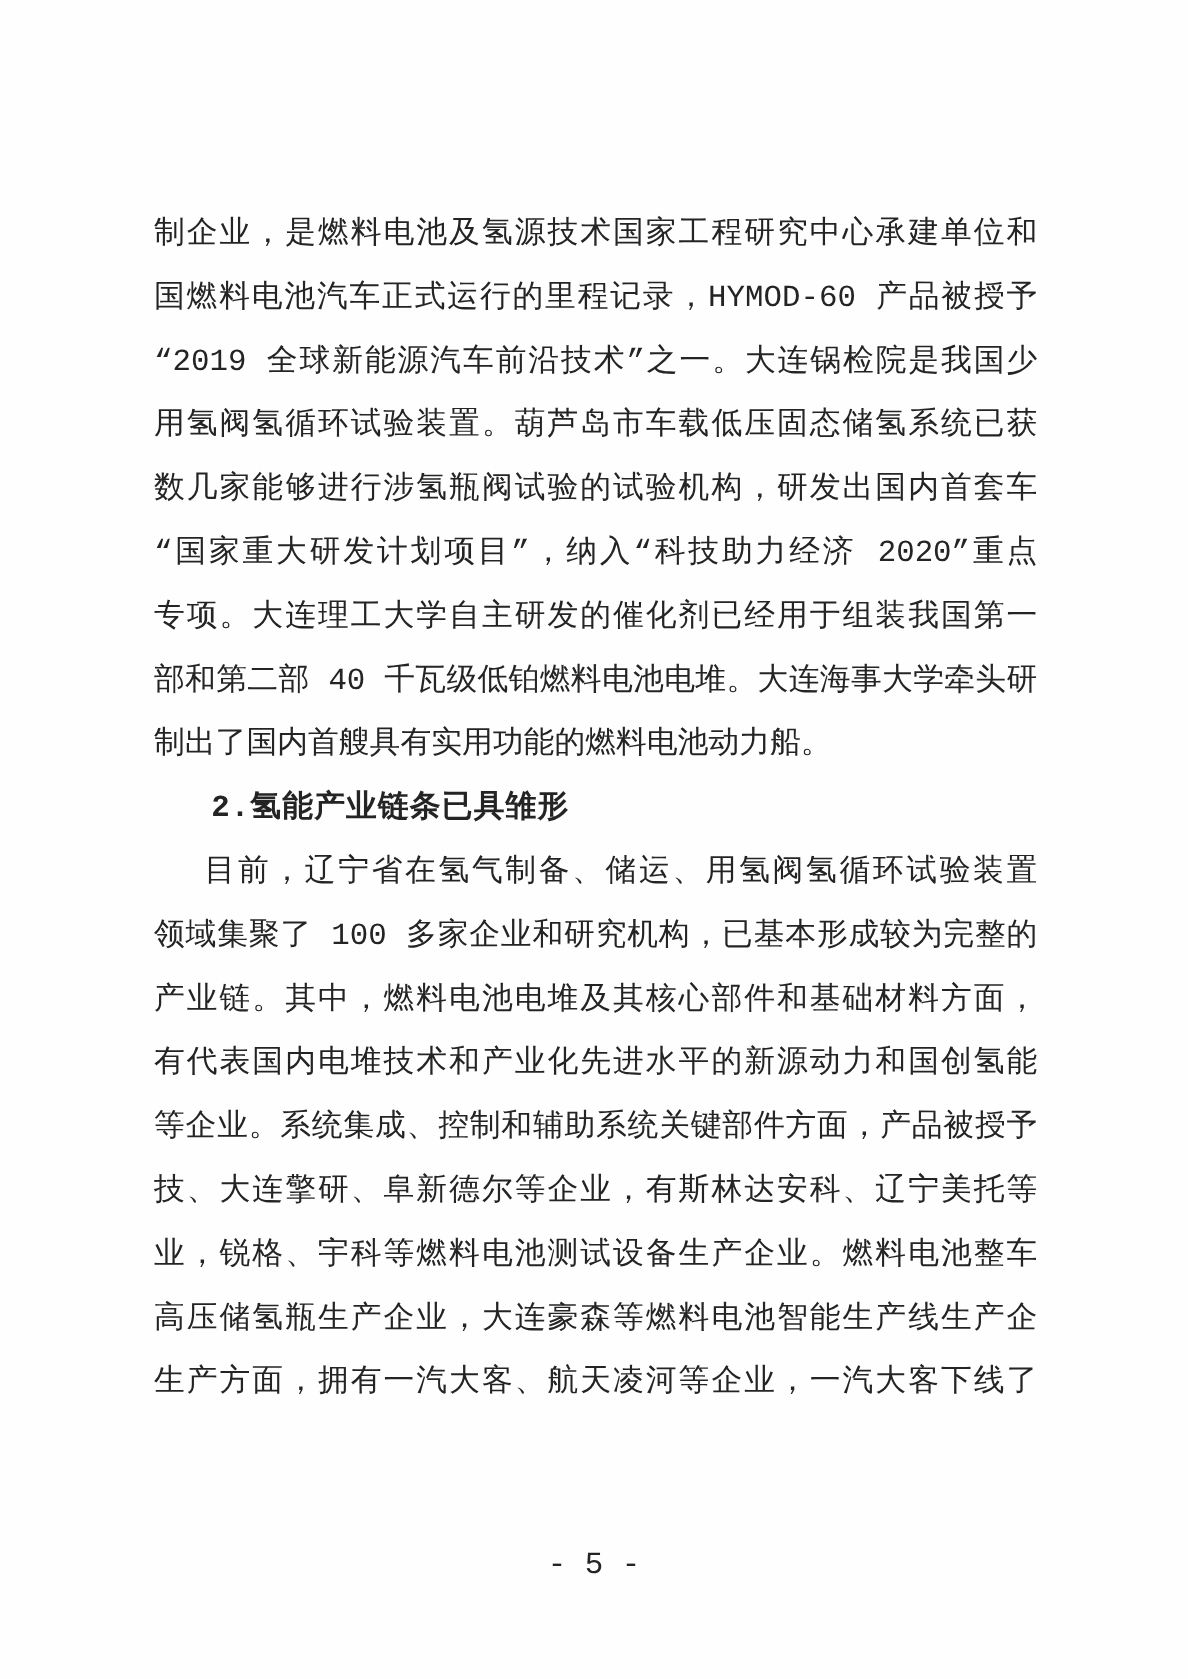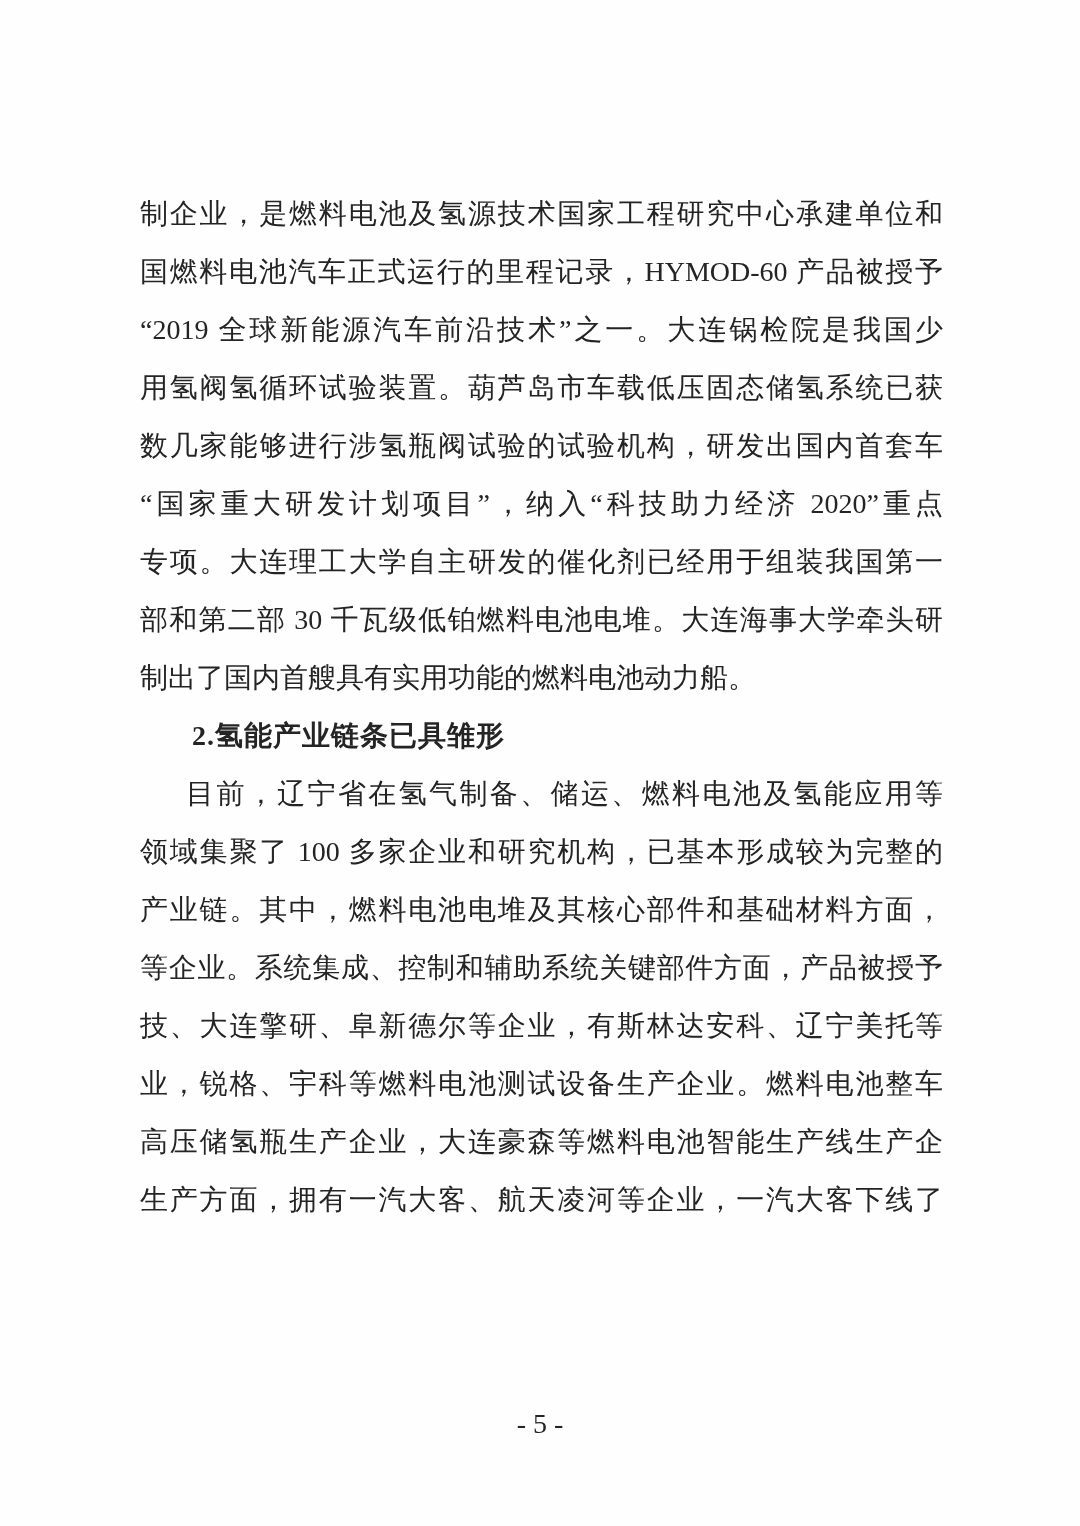--- a/index.html
+++ b/index.html
@@ -11,21 +11,21 @@
     height: 1526px;
     background: #ffffff;
     overflow: hidden;
   }
   .page {
     position: relative;
     width: 1080px;
     height: 1526px;
     background: #fefefe;
     color: #242424;
-    font-family: Liberation Serif, serif;
+    font-family: Liberation Mono, monospace;
   }
   .text-block {
     position: absolute;
     left: 140px;
     top: 185px;
     width: 803px;
     font-size: 28px;
     line-height: 58px;
   }
   .line {
@@ -65,28 +65,29 @@
 
   <div class="text-block">
 
     <div class="line">制企业，是燃料电池及氢源技术国家工程研究中心承建单位和</div>
     <div class="line">国燃料电池汽车正式运行的里程记录，HYMOD-60 产品被授予</div>
     <div class="line">“2019 全球新能源汽车前沿技术”之一。大连锅检院是我国少</div>
     <div class="line">用氢阀氢循环试验装置。葫芦岛市车载低压固态储氢系统已获</div>
     <div class="line">数几家能够进行涉氢瓶阀试验的试验机构，研发出国内首套车</div>
     <div class="line">“国家重大研发计划项目”，纳入“科技助力经济 2020”重点</div>
     <div class="line">专项。大连理工大学自主研发的催化剂已经用于组装我国第一</div>
-    <div class="line">部和第二部 30 千瓦级低铂燃料电池电堆。大连海事大学牵头研</div>
+    <div class="line">部和第二部 40 千瓦级低铂燃料电池电堆。大连海事大学牵头研</div>
     <div class="line para-end">制出了国内首艘具有实用功能的燃料电池动力船。</div>
 
     <div class="line heading">2.氢能产业链条已具雏形</div>
 
-    <div class="line first-line-indent">目前，辽宁省在氢气制备、储运、燃料电池及氢能应用等</div>
+    <div class="line first-line-indent">目前，辽宁省在氢气制备、储运、用氢阀氢循环试验装置</div>
     <div class="line">领域集聚了 100 多家企业和研究机构，已基本形成较为完整的</div>
     <div class="line">产业链。其中，燃料电池电堆及其核心部件和基础材料方面，</div>
+    <div class="line">有代表国内电堆技术和产业化先进水平的新源动力和国创氢能</div>
     <div class="line">等企业。系统集成、控制和辅助系统关键部件方面，产品被授予</div>
     <div class="line">技、大连擎研、阜新德尔等企业，有斯林达安科、辽宁美托等</div>
     <div class="line">业，锐格、宇科等燃料电池测试设备生产企业。燃料电池整车</div>
     <div class="line">高压储氢瓶生产企业，大连豪森等燃料电池智能生产线生产企</div>
     <div class="line">生产方面，拥有一汽大客、航天凌河等企业，一汽大客下线了</div>
 
   </div>
 
   <div class="page-number">- 5 -</div>
 

